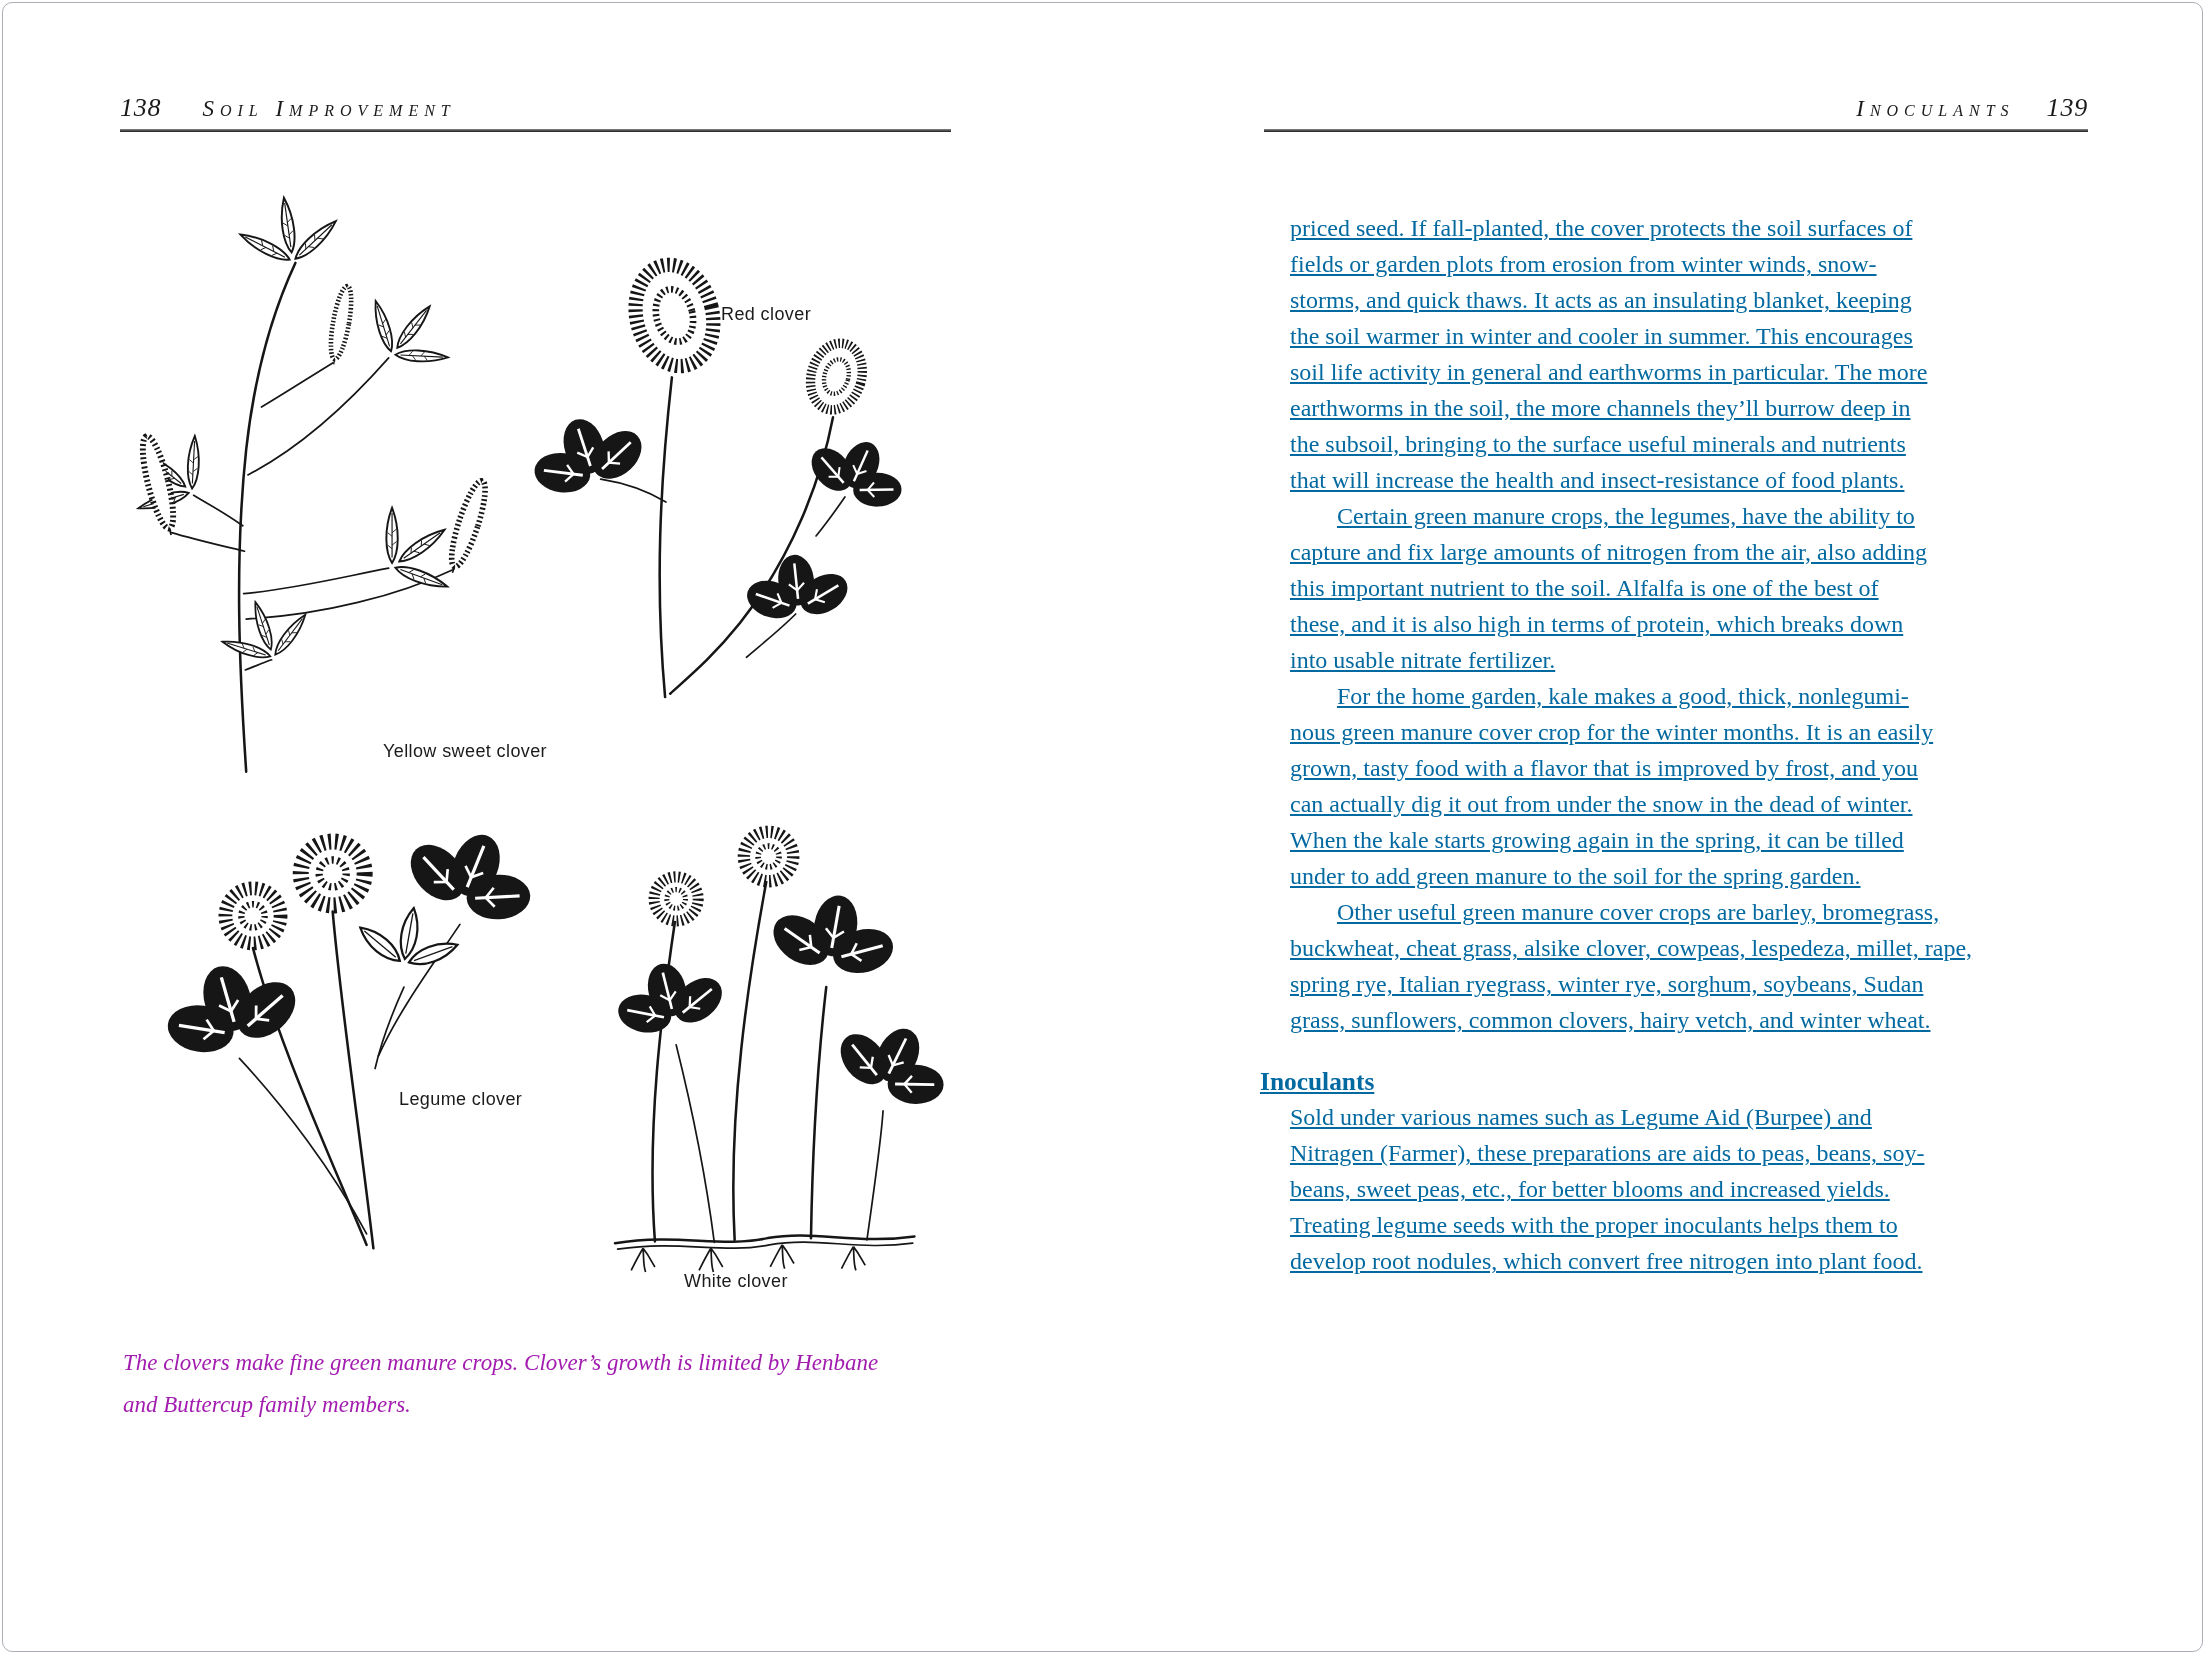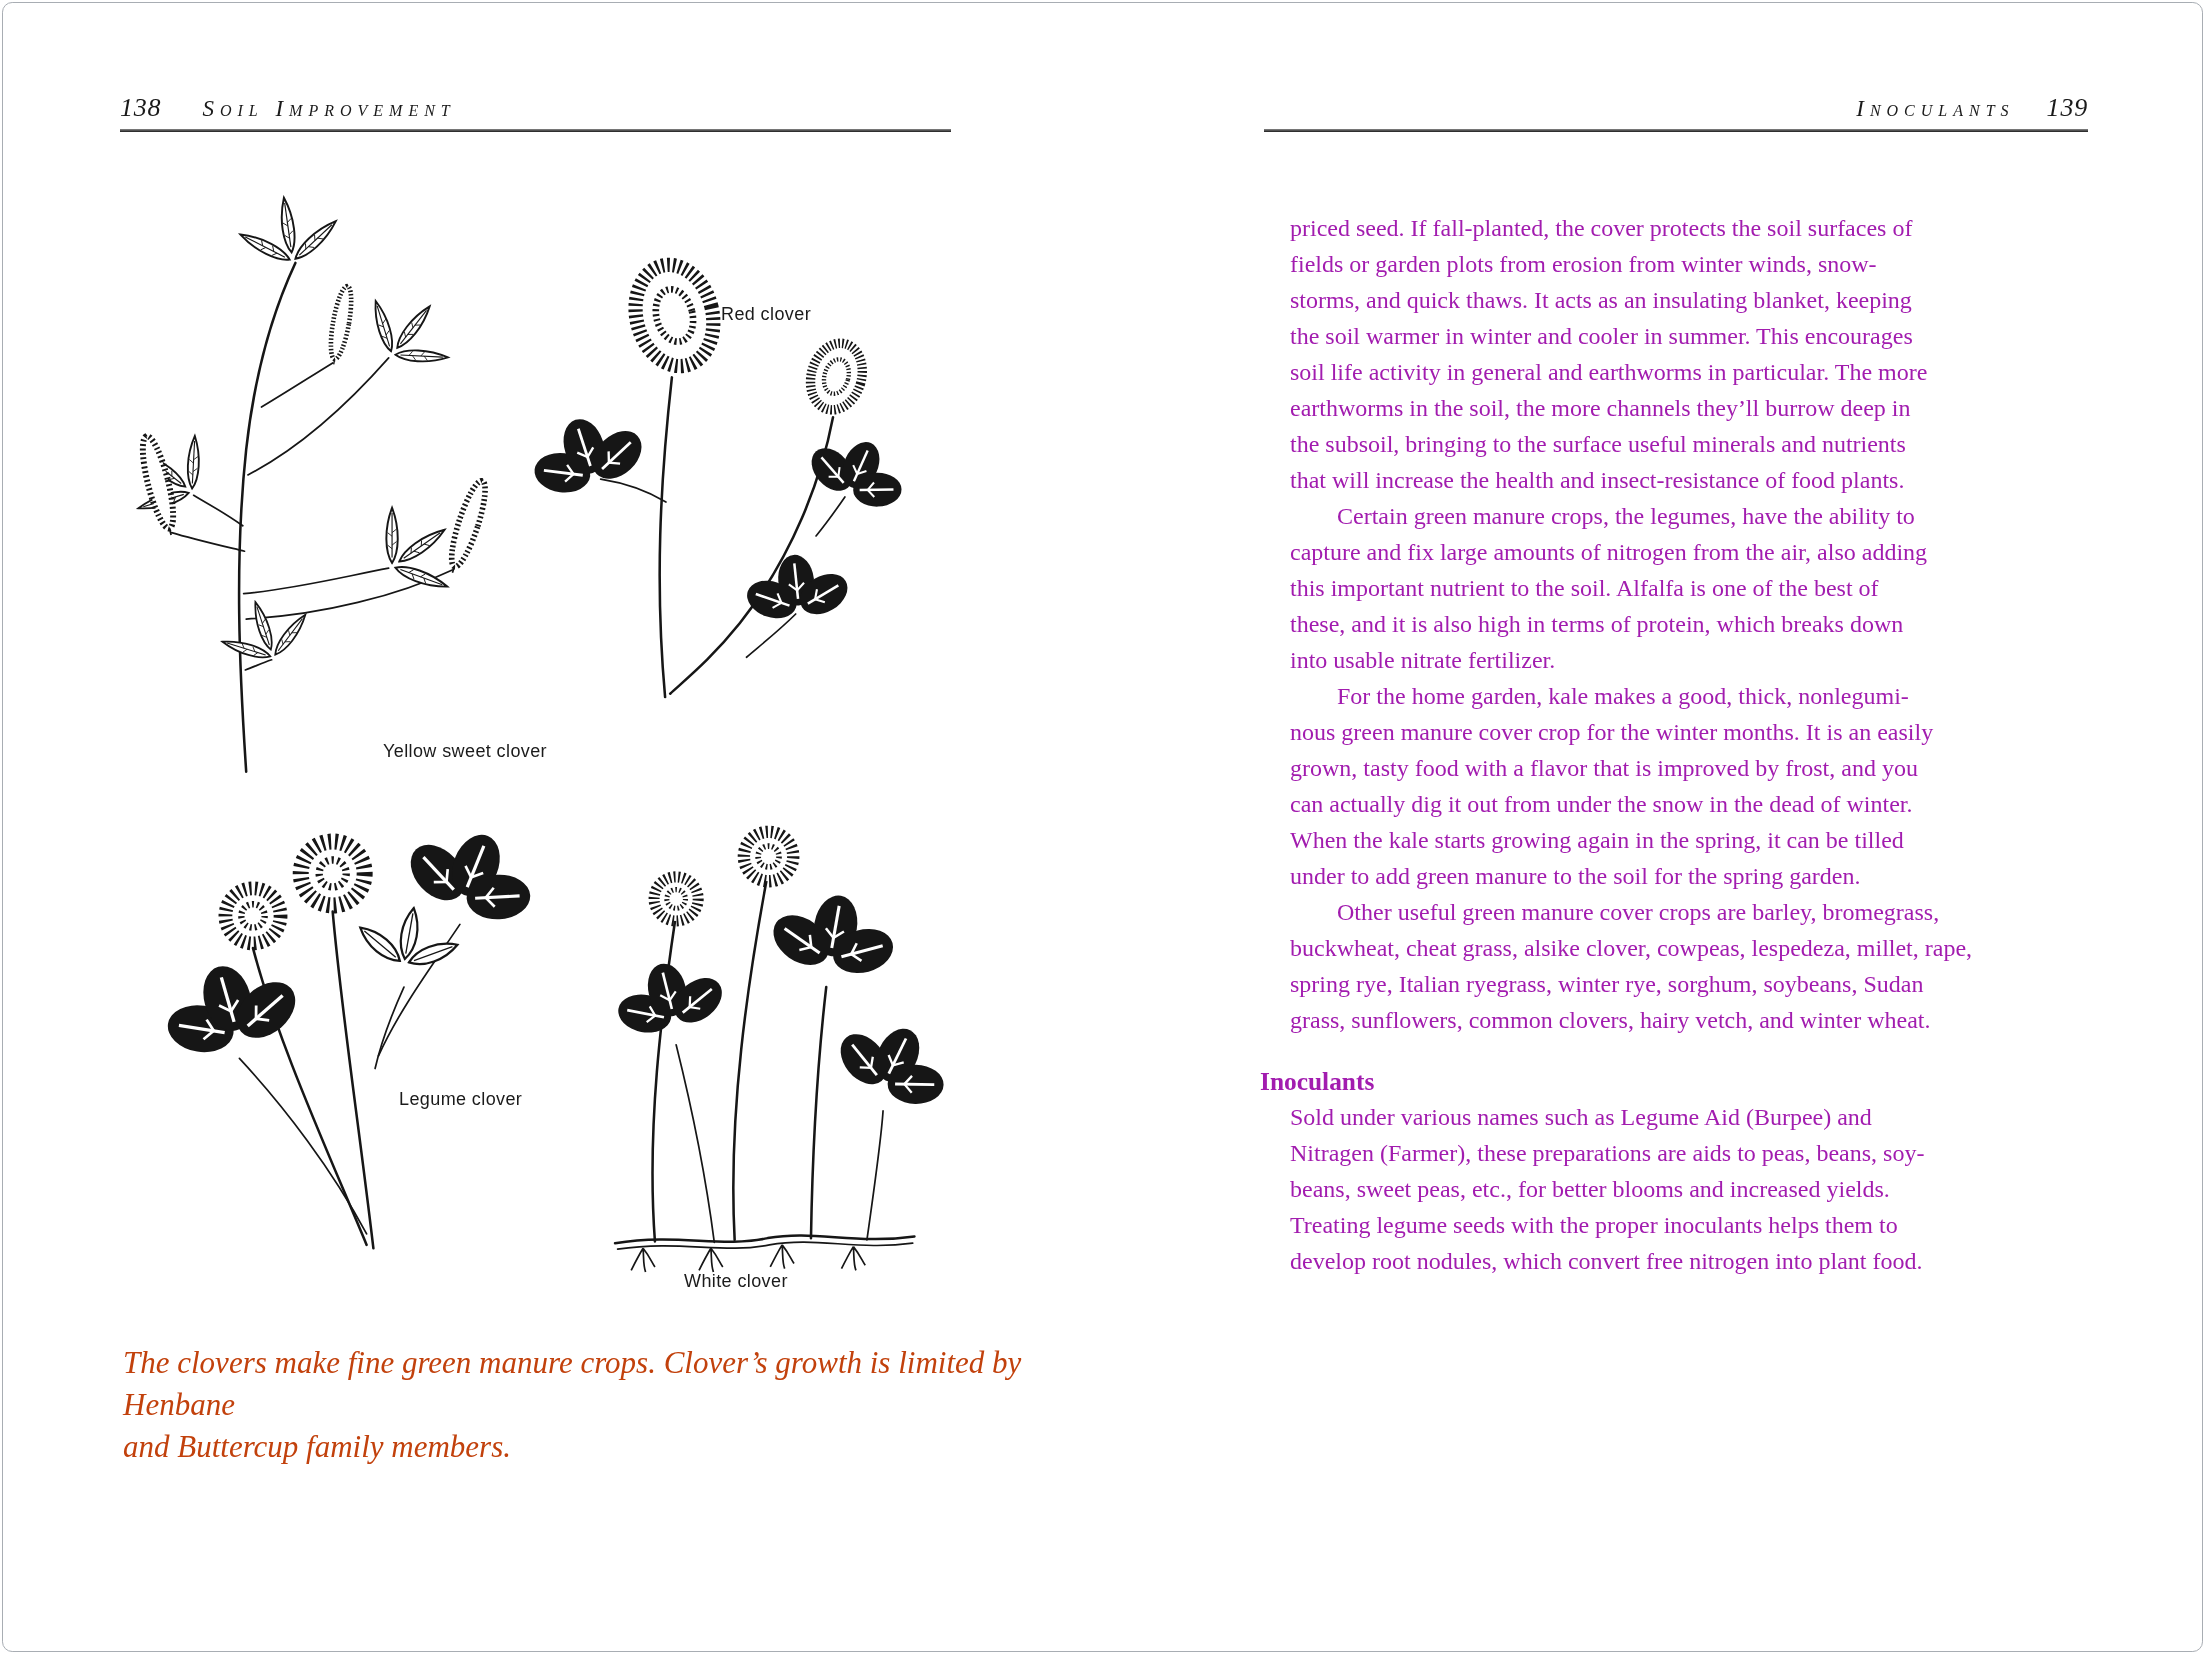--- a/index.html
+++ b/index.html
@@ -21,29 +21,29 @@
   .running-head.left{left:120px;gap:41px;}
   .running-head.right{left:1264px;width:824px;justify-content:flex-end;gap:32px;}
   .pagenum{font-size:26px;letter-spacing:0.8px;}
   .head-title{font-variant:small-caps;font-size:23px;letter-spacing:6px;}
   .head-rule{position:absolute;top:129px;height:3.4px;background:linear-gradient(#888,#1c1c1c);}
   .head-rule.left{left:120px;width:831px;}
   .head-rule.right{left:1264px;width:824px;}
   
   .body-text{
     position:absolute;left:1260px;top:210px;width:852px;
-    font-size:24px;line-height:36px;color:#a21caf;
+    font-size:24px;line-height:36px;color:#0369a1;text-decoration:underline;
   }
   .para{margin:0 0 0 30px;white-space:pre-line;}
   .para.indent{text-indent:47px;}
   .section-heading{font-weight:bold;font-size:25.4px;line-height:36px;margin:25.4px 0 0 0;}
   
   .figure-caption{
     position:absolute;left:123px;top:1342px;width:899px;
-    font-style:italic;font-size:31px;line-height:42px;white-space:pre-line;color:#c2410c;
+    font-style:italic;font-size:23px;line-height:42px;white-space:pre-line;color:#a21caf;
   }
   .plant-label{
     position:absolute;
     font-family:"Liberation Sans", sans-serif;
     font-size:18px;letter-spacing:0.4px;color:#1b1b1b;white-space:nowrap;
   }
   .label-red{left:721px;top:304px;}
   .label-yellow{left:383px;top:741px;}
   .label-alsike{left:399px;top:1089px;}
   .label-white{left:684px;top:1271px;}

